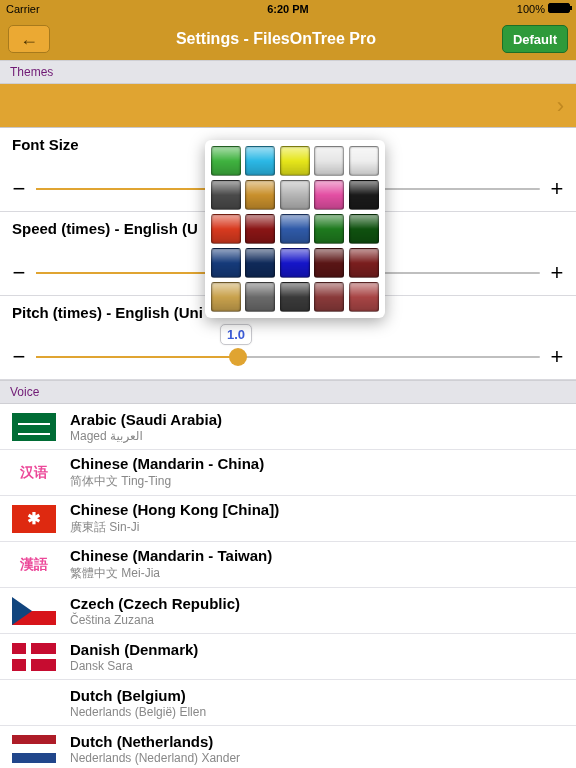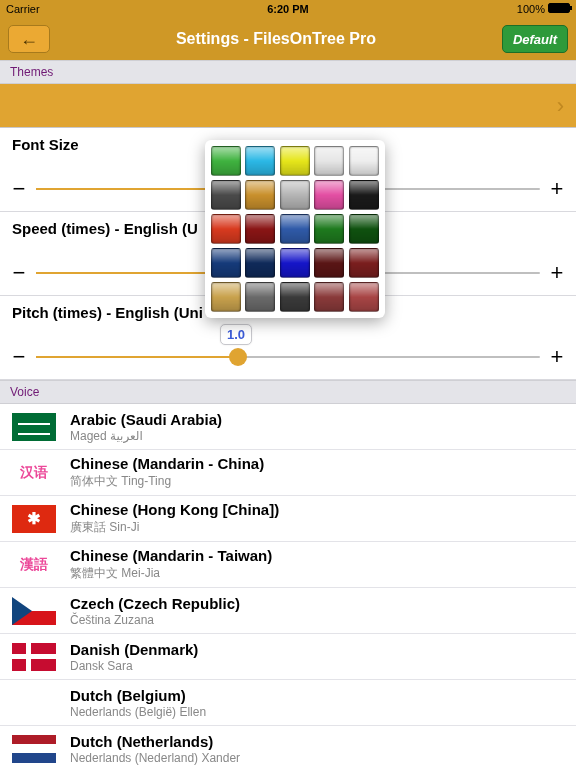--- a/index.html
+++ b/index.html
@@ -10,21 +10,21 @@
   .status .mid { position: absolute; left: 0; right: 0; text-align: center; font-weight: 600; }
   .status .right { display: flex; align-items: flex-start; gap: 3px; }
   .bat { width: 22px; height: 10px; border: 1px solid #000; border-radius: 2px; position: relative; }
   .bat::after { content: ""; position: absolute; right: -3px; top: 2px; width: 2px; height: 4px; background: #000; }
   .bat i { display: block; width: 100%; height: 100%; background: #000; }
 
   
   .nav { height: 42px; background: #cf9826; display: flex; align-items: center; justify-content: space-between; padding: 0 8px; }
   .back { width: 42px; height: 28px; background: #eba933; border: 1px solid #a77a1c; border-radius: 5px; display: flex; align-items: center; justify-content: center; font-size: 18px; color: #4a3300; font-weight: bold; }
   .title { color: #fff; font-size: 16px; font-weight: 600; }
-  .def { height: 28px; padding: 0 10px; background: #2e9a3a; border: 1px solid #1d6e27; border-radius: 5px; color: #fff; font-size: 13px; font-weight: 600; display: flex; align-items: center; font-style: italic; }
+  .def { height: 28px; padding: 0 10px; background: #2e9a3a; border: 1px solid #1d6e27; border-radius: 5px; color: #fff; font-size: 13px; font-weight: 600; display: flex; align-items: center; }
 
   
   .sec-head { height: 24px; background: #e4e4e9; border-top: 1px solid #cfcfd4; border-bottom: 1px solid #cfcfd4; font-size: 12px; color: #701a75; padding: 4px 10px 0; }
 
   
   .gold-row { height: 44px; background: #e0a431; display: flex; align-items: center; justify-content: flex-end; padding-right: 12px; color: #c08820; font-size: 22px; border-bottom: 1px solid #c8c8cd; }
 
   
   .group { background: #fff; border-bottom: 1px solid #d9d9de; padding: 8px 12px 4px; position: relative; }
   .group .lbl { font-size: 15px; font-weight: 600; color: #000; margin-bottom: 18px; }

